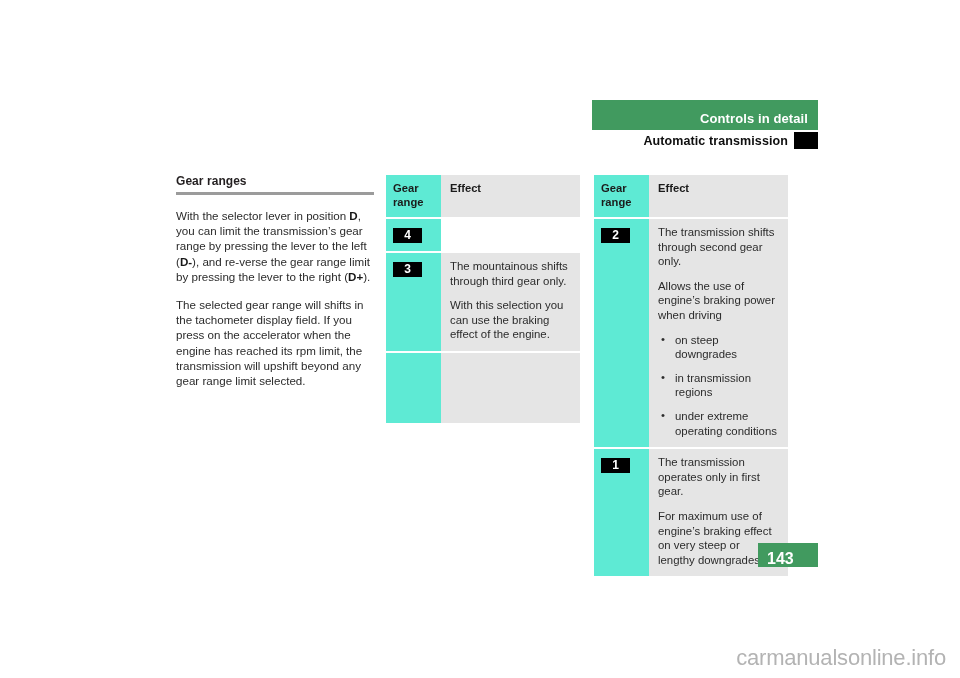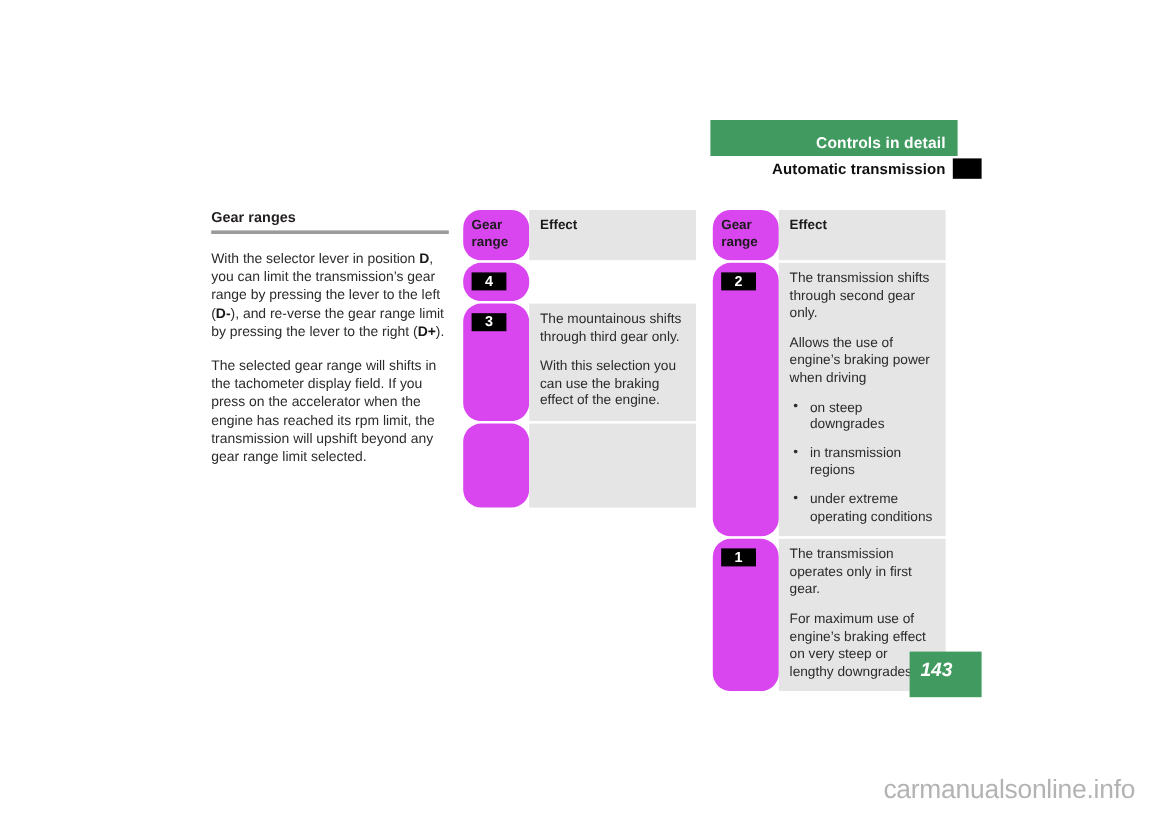--- a/index.html
+++ b/index.html
@@ -14,21 +14,21 @@
     font-family: "Liberation Sans", sans-serif;
     color: #231f20;
     overflow: hidden;
   }
 
   
   .header-bar {
     position: absolute;
     left: 592px;
     top: 100px;
-    width: 206px;
+    width: 226px;
     height: 30px;
     background: #419a5f;
   }
   .header-bar-title {
     position: absolute;
     right: 10px;
     bottom: 4px;
     font-size: 13px;
     font-weight: bold;
     color: #ffffff;
@@ -96,24 +96,23 @@
   .tbl-row {
     display: flex;
     flex-direction: row;
     align-items: stretch;
   }
   .tbl-row + .tbl-row { border-top: 2px solid #ffffff; }
 
   .col-gear {
     width: 55px;
     flex: 0 0 55px;
-    background: #d946ef;
+    background: #5eead4;
     padding: 6px 7px 8px 7px;
     box-sizing: border-box;
-    border-radius: 15px;
   }
   .col-effect {
     flex: 1 1 auto;
     background: #e5e5e5;
     padding: 6px 9px 9px 9px;
     box-sizing: border-box;
   }
 
   .tbl-head-text {
     font-size: 11.2px;
@@ -174,23 +173,22 @@
   }
   .tbl-filler .col-gear,
   .tbl-filler .col-effect { padding: 0; }
 
   
   .page-number-block {
     position: absolute;
     left: 758px;
     top: 543px;
     width: 60px;
-    height: 38px;
+    height: 24px;
     background: #419a5f;
-    font-style: italic;
   }
   .page-number-block span {
     position: absolute;
     left: 9px;
     top: 7px;
     font-size: 16px;
     font-weight: bold;
     color: #ffffff;
   }
 

